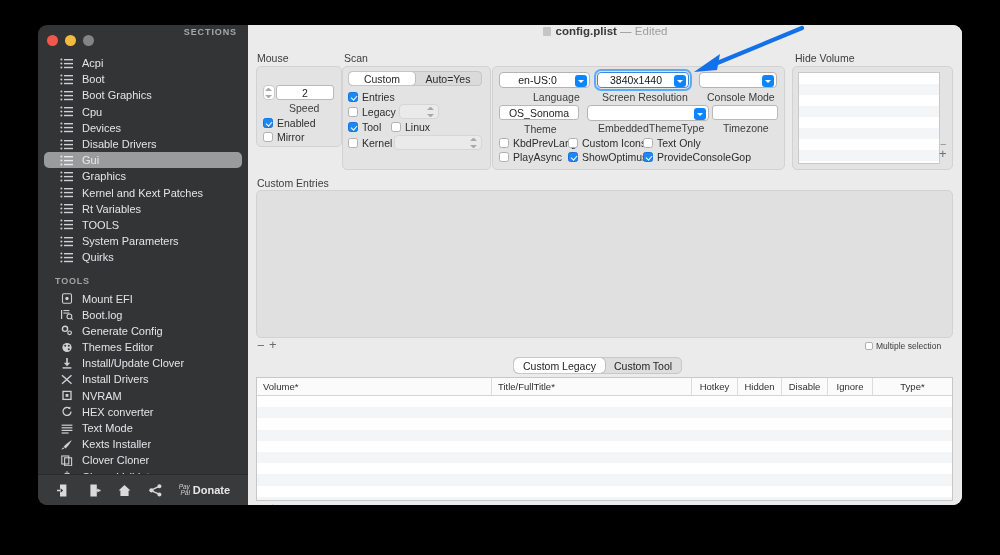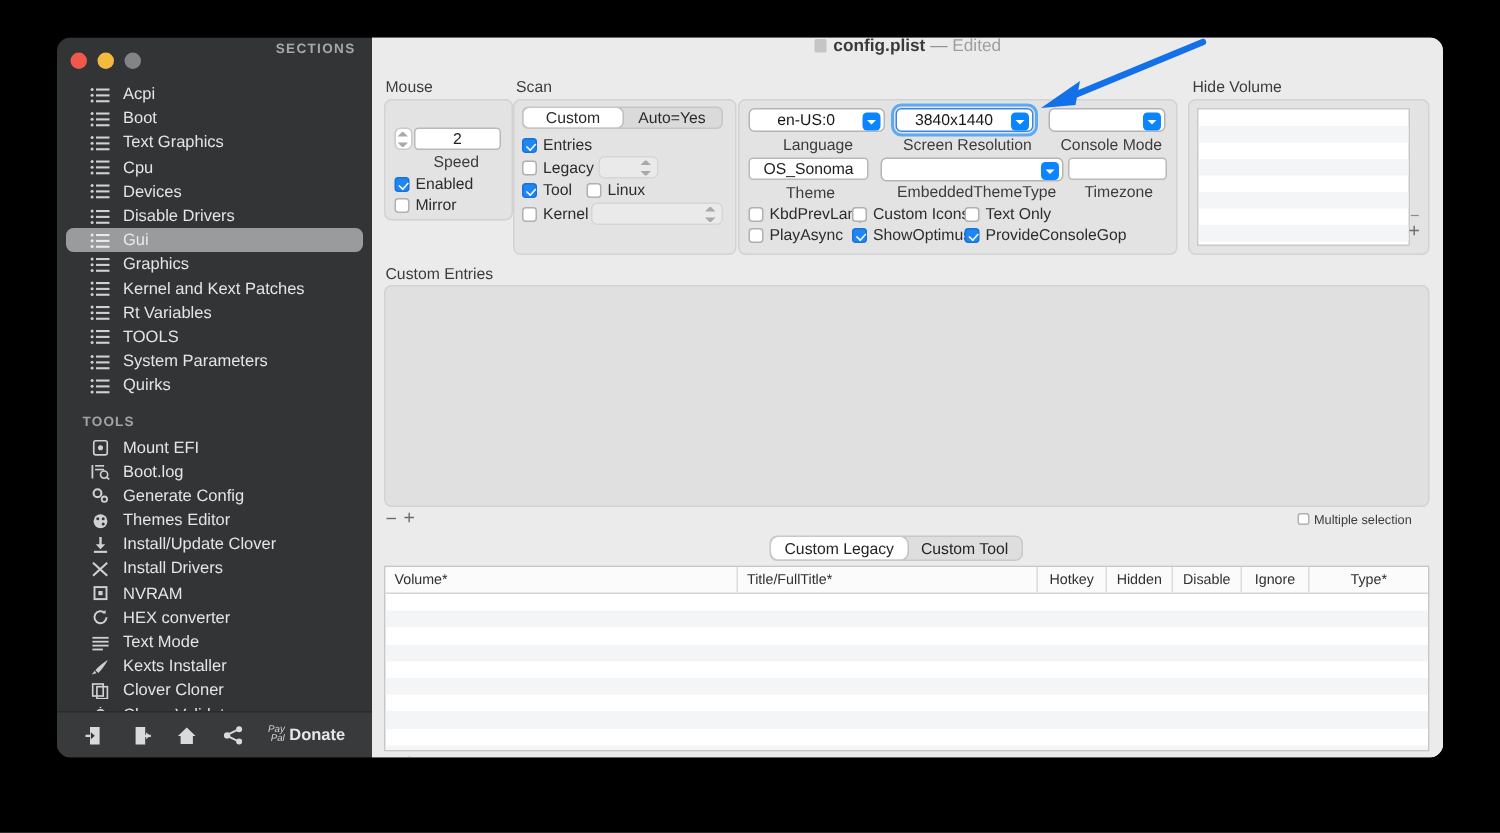--- a/index.html
+++ b/index.html
@@ -154,21 +154,21 @@
         </div>
         <div class="row">
           <svg class="ico" viewBox="0 0 14 11">
               <circle cx="1.4" cy="1.6" r="1" fill="#cfd0d2"></circle>
               <circle cx="1.4" cy="5.5" r="1" fill="#cfd0d2"></circle>
               <circle cx="1.4" cy="9.4" r="1" fill="#cfd0d2"></circle>
               <rect x="4" y="1" width="9" height="1.4" fill="#cfd0d2"></rect>
               <rect x="4" y="4.9" width="9" height="1.4" fill="#cfd0d2"></rect>
               <rect x="4" y="8.8" width="9" height="1.4" fill="#cfd0d2"></rect>
             </svg>
-          <span>Text Graphics</span>
+          <span>Boot Graphics</span>
         </div>
         <div class="row">
           <svg class="ico" viewBox="0 0 14 11">
               <circle cx="1.4" cy="1.6" r="1" fill="#cfd0d2"></circle>
               <circle cx="1.4" cy="5.5" r="1" fill="#cfd0d2"></circle>
               <circle cx="1.4" cy="9.4" r="1" fill="#cfd0d2"></circle>
               <rect x="4" y="1" width="9" height="1.4" fill="#cfd0d2"></rect>
               <rect x="4" y="4.9" width="9" height="1.4" fill="#cfd0d2"></rect>
               <rect x="4" y="8.8" width="9" height="1.4" fill="#cfd0d2"></rect>
             </svg>
@@ -480,21 +480,21 @@
               <b class="d"></b>
             </div>
         </div>
 
         <div class="gbox" style="left:244px;top:19px;width:291px;height:102px;"></div>
 
         <div class="combo" style="position:absolute;left:251px;top:25px;width:91px;">
           <span class="val">en-US:0</span>
           <span class="arrow"></span>
         </div>
-        <div class="glabel" style="left:274px;top:44px;">Language</div>
+        <div class="glabel" style="left:285px;top:44px;">Language</div>
 
         <div class="combo focus" style="position:absolute;left:349px;top:25px;width:92px;">
           <span class="val">3840x1440</span>
           <span class="arrow"></span>
         </div>
         <div class="glabel" style="left:354px;top:44px;">Screen Resolution</div>
 
         <div class="combo" style="position:absolute;left:451px;top:25px;width:78px;">
           <span class="val"></span>
           <span class="arrow"></span>

